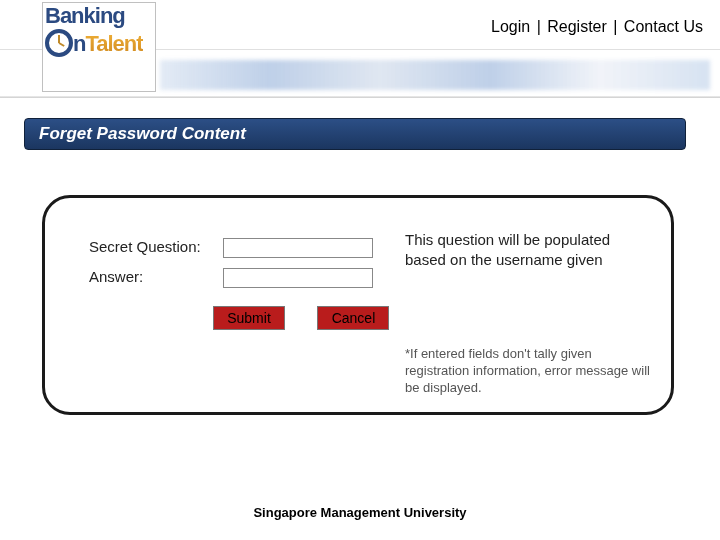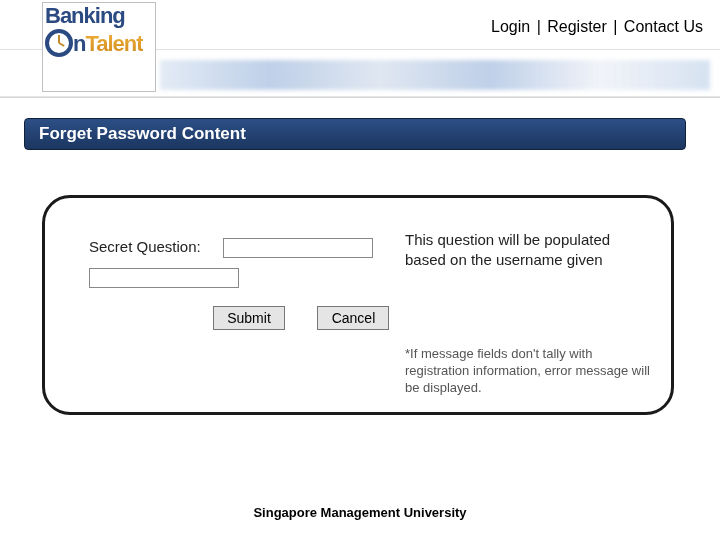--- a/index.html
+++ b/index.html
@@ -21,36 +21,36 @@
   .logo-talent { font-size: 22px; font-weight: bold; letter-spacing:-1px; background: linear-gradient(#f0b038,#d08a20); -webkit-background-clip: text; background-clip: text; color: transparent; }
 
   .nav-blur { position:absolute; left:160px; right:10px; top:60px; height:30px; background: linear-gradient(90deg,
      rgba(70,120,190,.15) 0%, rgba(70,120,190,.35) 20%, rgba(130,160,200,.25) 40%,
      rgba(70,120,190,.35) 60%, rgba(200,210,230,.25) 80%, rgba(120,160,210,.3) 100%);
      filter: blur(2px); }
   .hr { position:absolute; left:0; right:0; top:96px; height:2px; background:linear-gradient(#eee,#ccc); }
 
   .panel-title { position:absolute; left:24px; top:118px; width:662px; height:32px;
     background: linear-gradient(#2c4f86,#1b3660); border:1px solid #10213a; border-radius:4px;
-    color:#fff; font-weight:bold; font-size:17px; padding:5px 14px; }
+    color:#fff; font-weight:bold; font-size:17px; padding:5px 14px;font-style:italic; }
 
   .panel-body { position:absolute; left:42px; top:160px; width:632px; height:220px;
     border:3px solid #1a1a1a; border-radius:28px; background:#fff;margin-top:35px; }
 
   .form-row { position:absolute; left:44px; font-size:15px; color:#222; }
   .row1 { top:40px; }
   .row2 { top:70px; }
   .lbl { display:inline-block; width:130px; }
   .field { display:inline-block; width:150px; height:20px; border:1px solid #888; background:#fff; vertical-align:middle; }
 
   .note1 { position:absolute; left:360px; top:32px; width:230px; font-size:15px; color:#222; line-height:1.3; }
   .note2 { position:absolute; left:360px; top:148px; width:250px; font-size:13px; color:#555; line-height:1.3; }
 
   .btn-row { position:absolute; left:168px; top:108px; }
-  .btn { display:inline-block; min-width:72px; height:24px; border:1px solid #777; background:#e5e5e5;
+  .btn { display:inline-block; min-width:72px; height:24px; border:1px solid #777; background:#b91c1c;
          font-size:14px; text-align:center; line-height:22px; margin-right:28px; cursor:pointer; }
 
   .footer { position:absolute; left:0; right:0; bottom:20px; text-align:center; }
   .footer .line1 { font-size:17px; font-weight:bold; }
   .footer .line2 { font-size:13px; font-weight:bold; margin-top:2px; }
 </style>
 </head>
 <body>
 
 <div class="top-row">
@@ -70,27 +70,28 @@
 <div class="hr"></div>
 
 <div class="panel-title">Forget Password Content</div>
 
 <div class="panel-body">
   <div class="form-row row1">
     <span class="lbl">Secret Question:</span>
     <input class="field" value="" style="">
   </div>
   <div class="form-row row2">
+    <span class="lbl">Answer:</span>
     <input class="field" value="" style="">
   </div>
 
   <div class="btn-row">
     <span class="btn">Submit</span>
     <span class="btn">Cancel</span>
   </div>
 
   <div class="note1">This question will be populated based on the username given</div>
-  <div class="note2">*If message fields don't tally with registration information, error message will be displayed.</div>
+  <div class="note2">*If entered fields don't tally given registration information, error message will be displayed.</div>
 </div>
 
 <div class="footer">
   <div class="line2">Singapore Management University</div>
 </div>
 
 </body></html>

